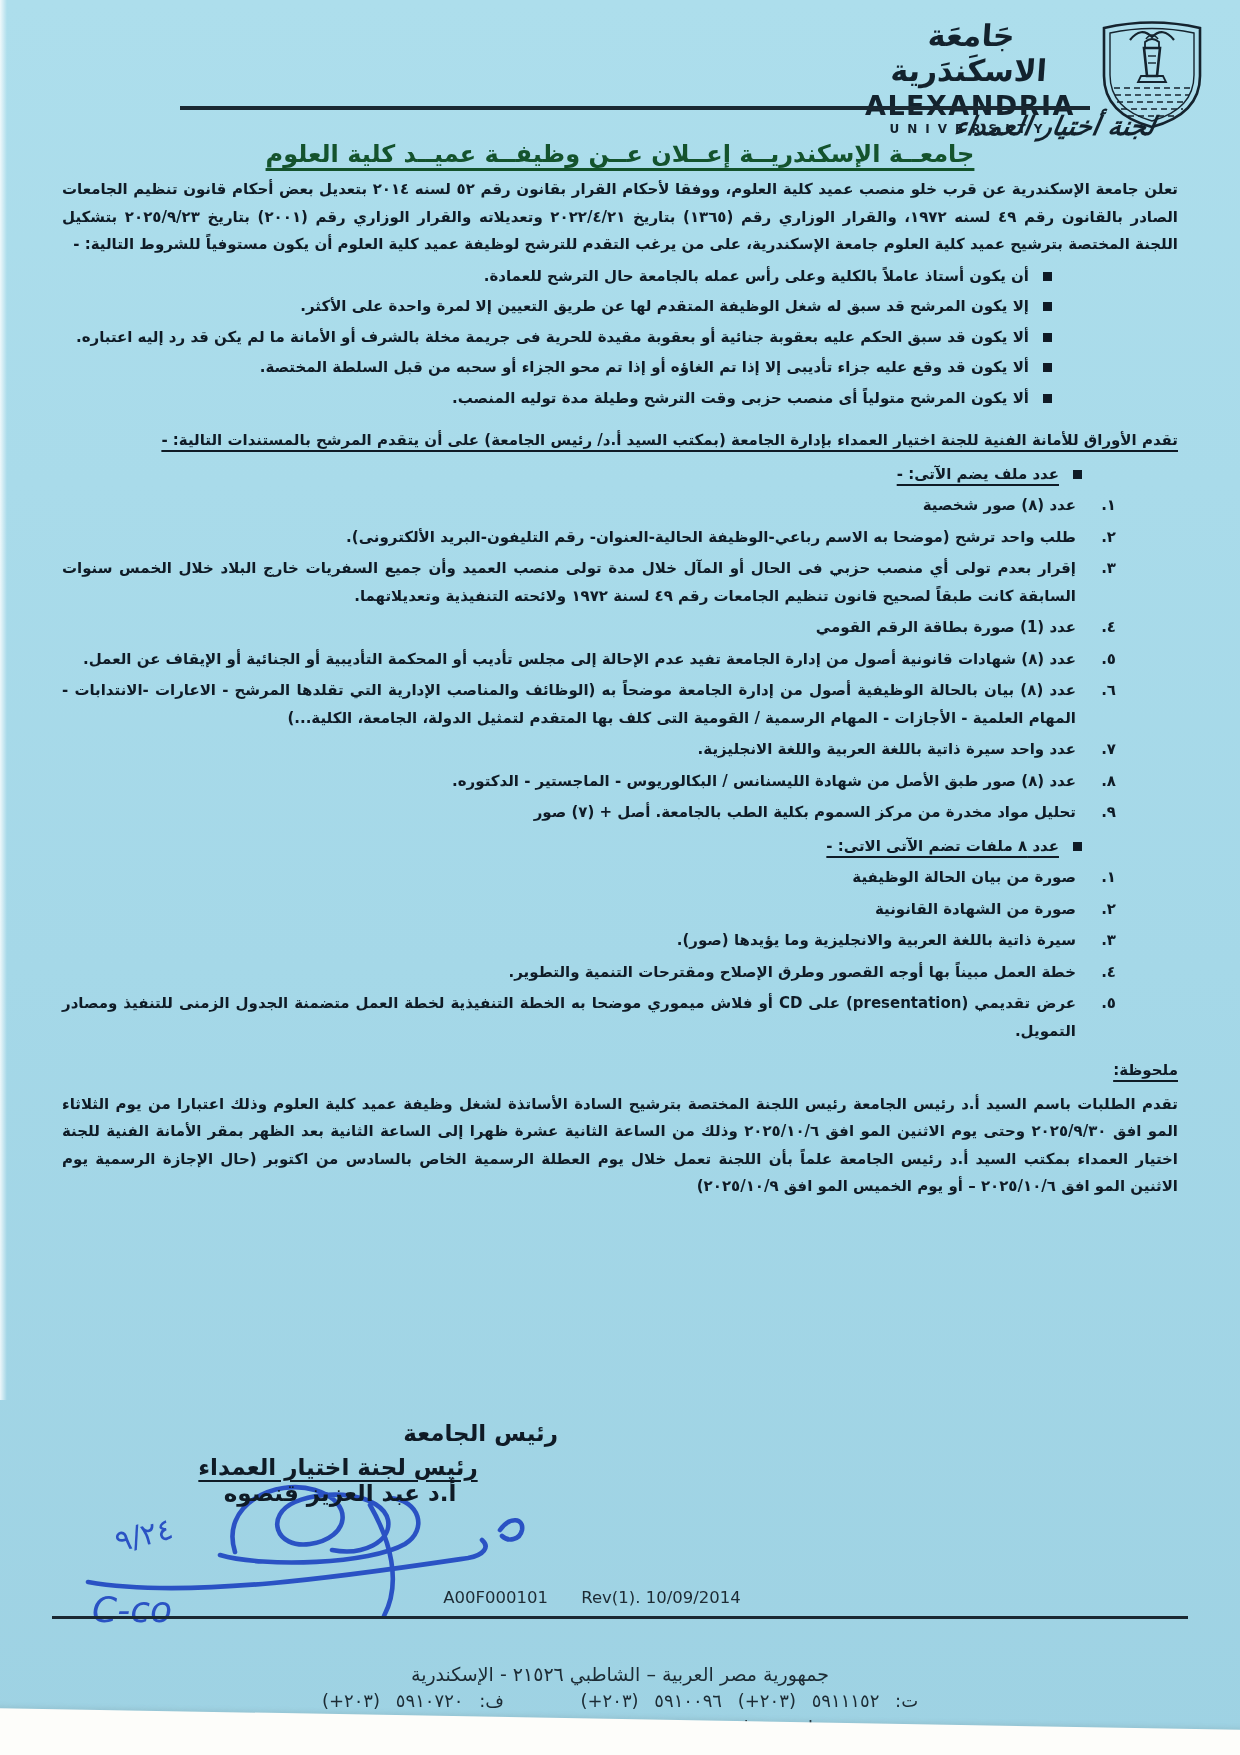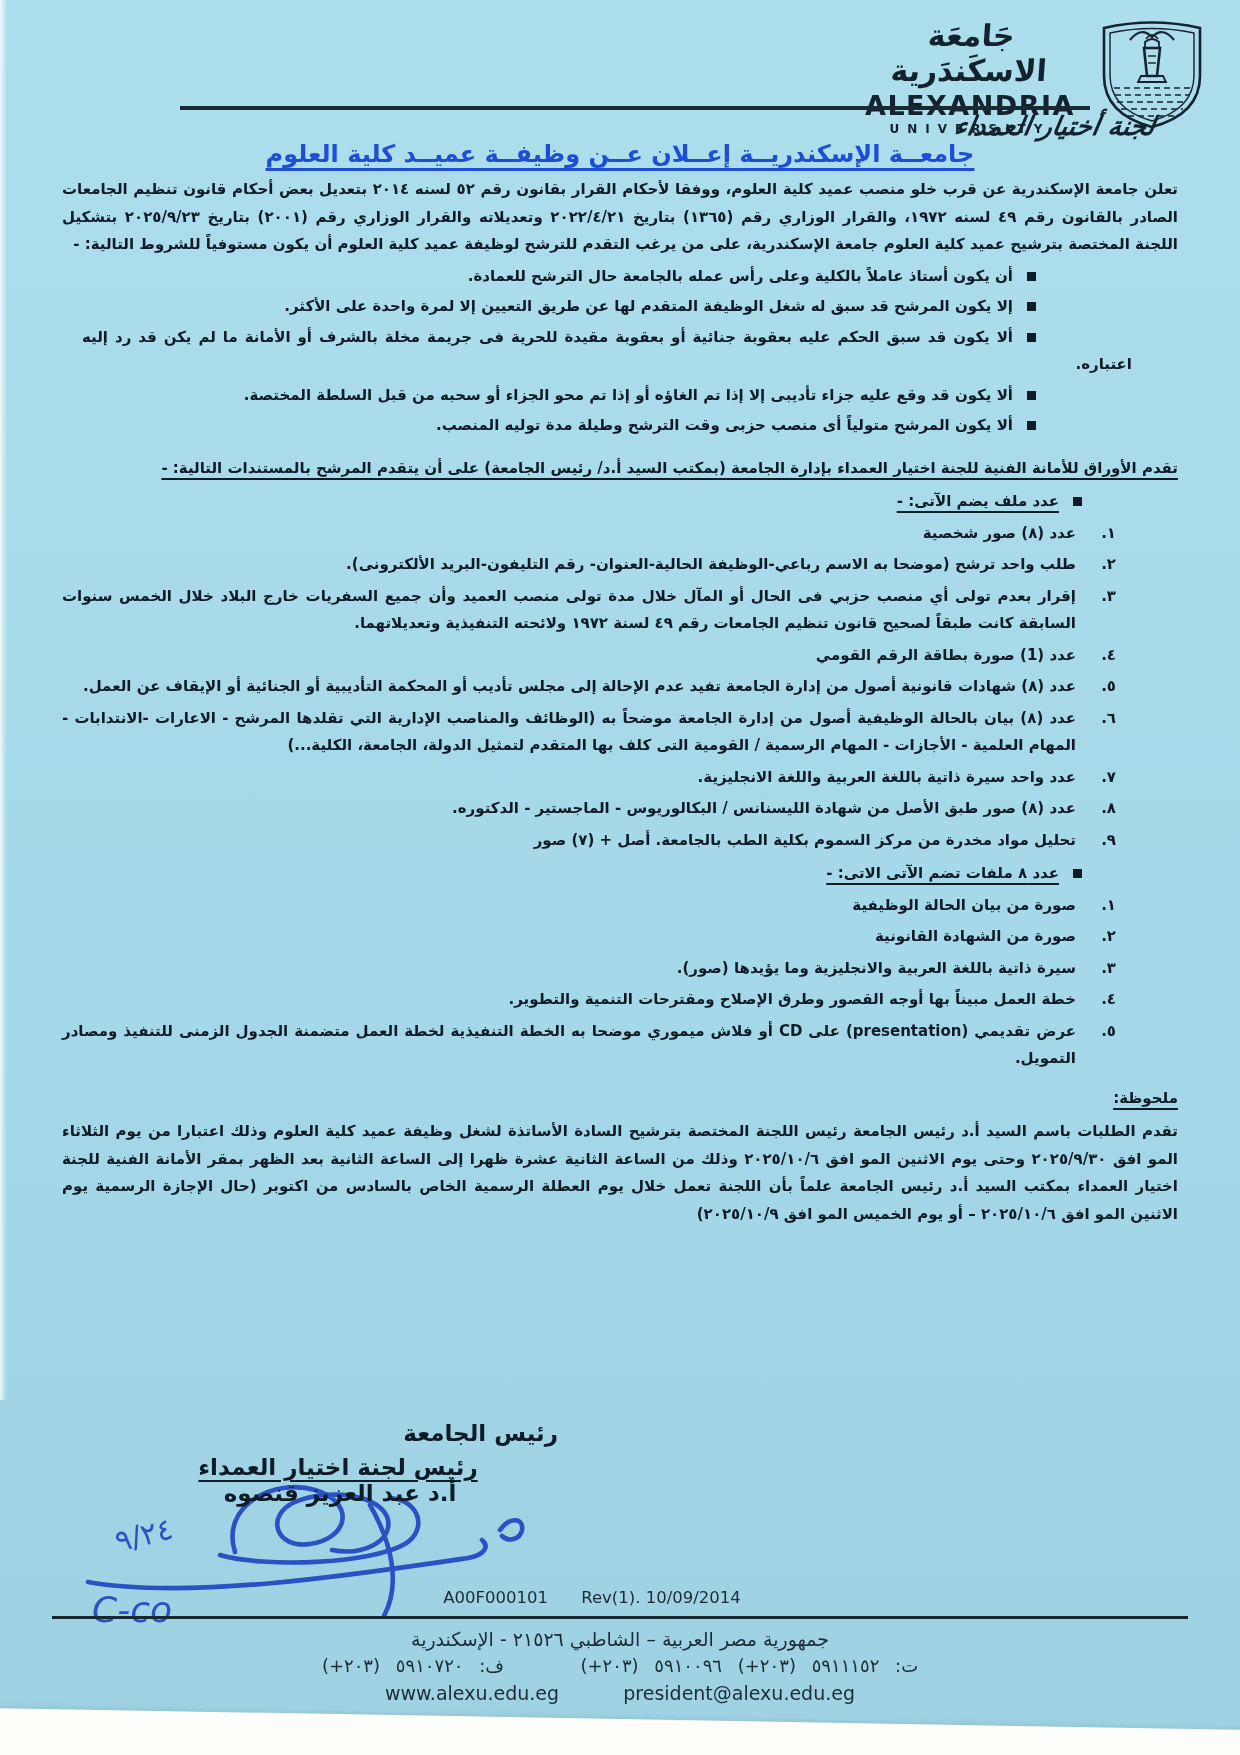--- a/index.html
+++ b/index.html
@@ -11,25 +11,25 @@
 
   
   .logo-block { position:absolute; top:18px; right:145px; width:250px; text-align:center; color:#13222d; }
   .logo-ar { font-size:30px; font-weight:bold; letter-spacing:-1px; transform:skewX(-4deg); }
   .logo-en1 { font-size:27px; font-weight:bold; letter-spacing:1.5px; margin-top:2px; }
   .logo-en2 { font-size:12px; font-weight:bold; letter-spacing:8px; margin-top:1px; }
   .emblem { position:absolute; top:16px; right:32px; width:112px; height:116px; }
   .header-rule { position:absolute; top:106px; left:180px; right:150px; height:4px; background:#1a2832; }
   .committee-script { position:absolute; top:111px; right:85px; font-size:26px; font-weight:bold; font-style:italic; transform:skewX(-10deg); color:#13222d; }
 
-  .doc-title { position:absolute; top:140px; left:0; right:0; text-align:center; font-size:24px; font-weight:bold; color:#1d4ed8; text-decoration:underline; text-decoration-thickness:2.5px; text-underline-offset:6px; }
+  .doc-title { position:absolute; top:140px; left:0; right:0; text-align:center; font-size:24px; font-weight:bold; color:#14532d; text-decoration:underline; text-decoration-thickness:2.5px; text-underline-offset:6px; }
 
   .content { position:absolute; top:176px; right:62px; left:62px; direction:rtl; text-align:justify; font-size:15px; font-weight:bold; line-height:27.5px; color:#0f1b26; }
   .intro { margin-bottom:4px; }
-  .cond { padding-left:4px; padding-right:30px; text-indent:96px; margin:3px 16px; }
+  .cond { padding-left:4px; padding-right:30px; text-indent:96px; margin:3px 0; }
   .sq { display:inline-block; width:9px; height:9px; background:#0f1b26; margin-left:14px; vertical-align:middle; }
   .subnote { margin:15px 0 4px; text-decoration:underline; text-decoration-thickness:2px; text-underline-offset:5px; }
   .hrow { padding-right:96px; margin:6px 0 4px; }
   .hrow .htxt { text-decoration:underline; text-decoration-thickness:2px; text-underline-offset:5px; }
   .nitem { display:flex; gap:10px; padding-right:62px; margin:4px 0; }
   .nnum { flex:none; width:30px; }
   .ntxt { flex:1; }
   .note-h { margin:8px 0 4px; text-decoration:underline; text-decoration-thickness:2px; text-underline-offset:5px; display:inline-block; }
   .note-t { margin-top:2px; }
 
@@ -38,21 +38,21 @@
   .sig-l1 { font-size:23px; font-weight:bold;text-align:right; }
   .sig-l2 { font-size:23px; font-weight:bold; margin-top:8px; text-decoration:underline; text-decoration-thickness:2px; text-underline-offset:5px; }
   .sig-svg { position:absolute; top:1460px; left:70px; width:510px; height:180px; }
   .sig-name { position:absolute; top:1480px; left:140px; width:400px; text-align:center; font-size:23px; font-weight:bold; color:#0f1b26; direction:rtl; }
 
   .form-meta { position:absolute; top:1588px; left:0; right:0; text-align:center; direction:ltr; font-size:16.5px; color:#1d2b34; transform:translateX(-28px); }
   .form-meta span { margin:0 14px; }
 
   .footer-rule { position:absolute; top:1616px; left:52px; right:52px; height:3px; background:#1a2832; }
   .footer { position:absolute; top:1628px; left:0; right:0; direction:rtl; text-align:center; color:#1c2b34; }
-  .addr { font-size:19px; }
+  .addr { font-size:19px;margin-top:35px; }
   .phones { font-size:18px; margin-top:5px; }
   .phones .seg { margin:16px 5px; }
   .phones .bigap { display:inline-block; width:55px; }
   .links { direction:ltr; margin:6px auto 0; width:470px; display:flex; justify-content:space-between; font-size:19px; }
 
   svg text { font-family:"DejaVu Sans", sans-serif; }
 </style>
 </head>
 <body>
 

